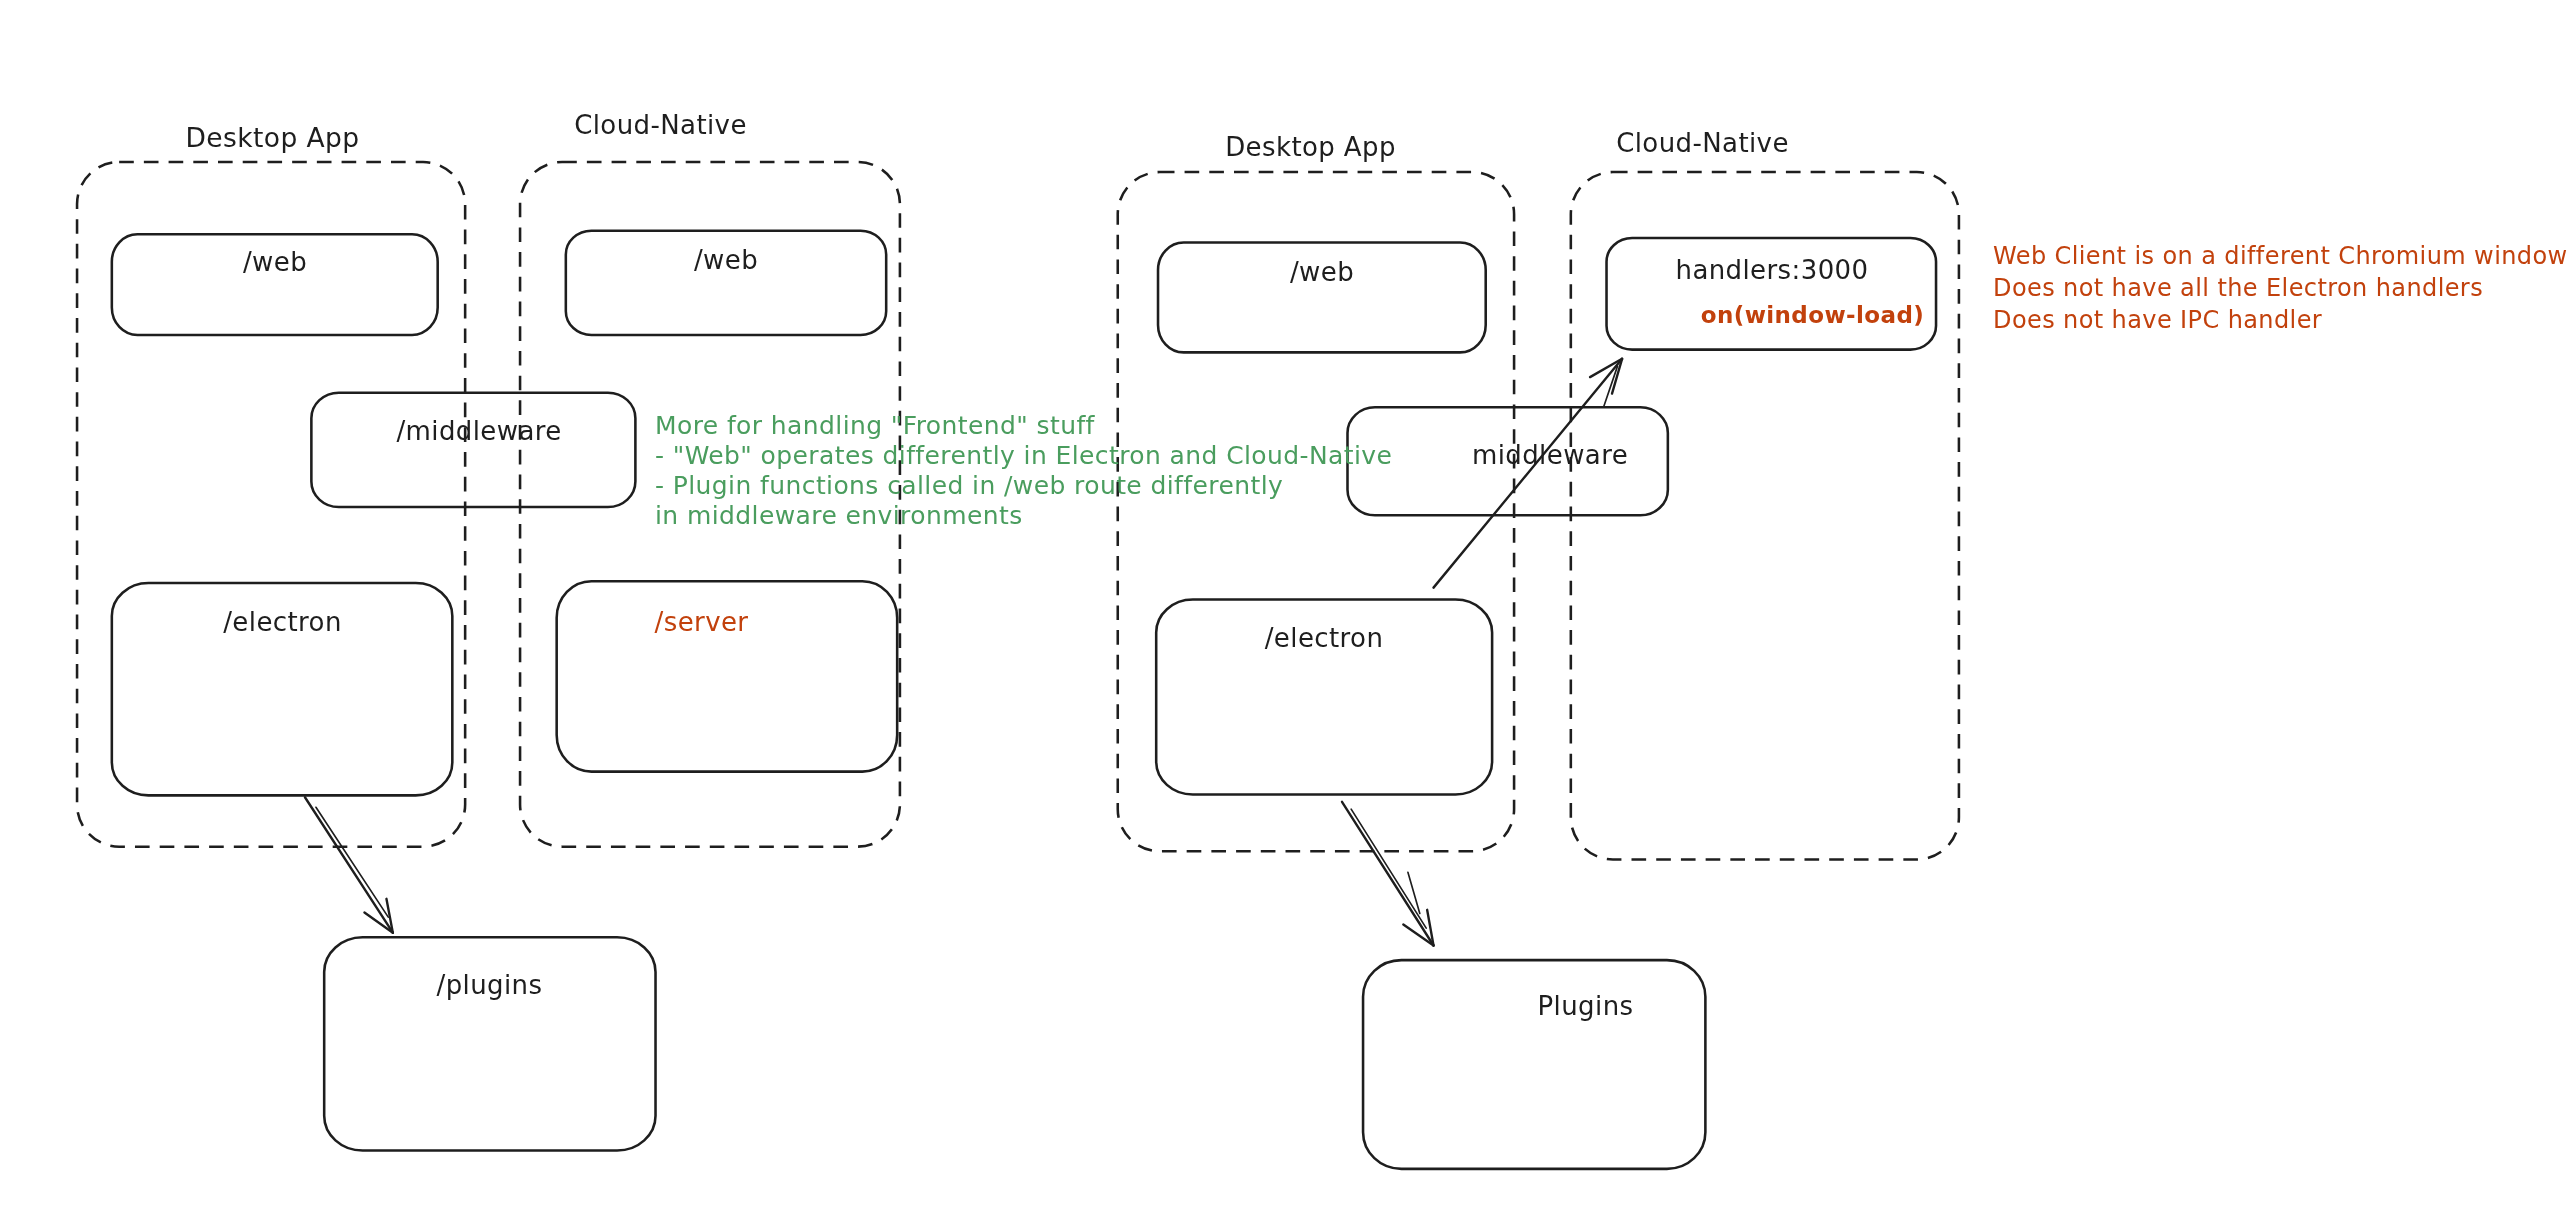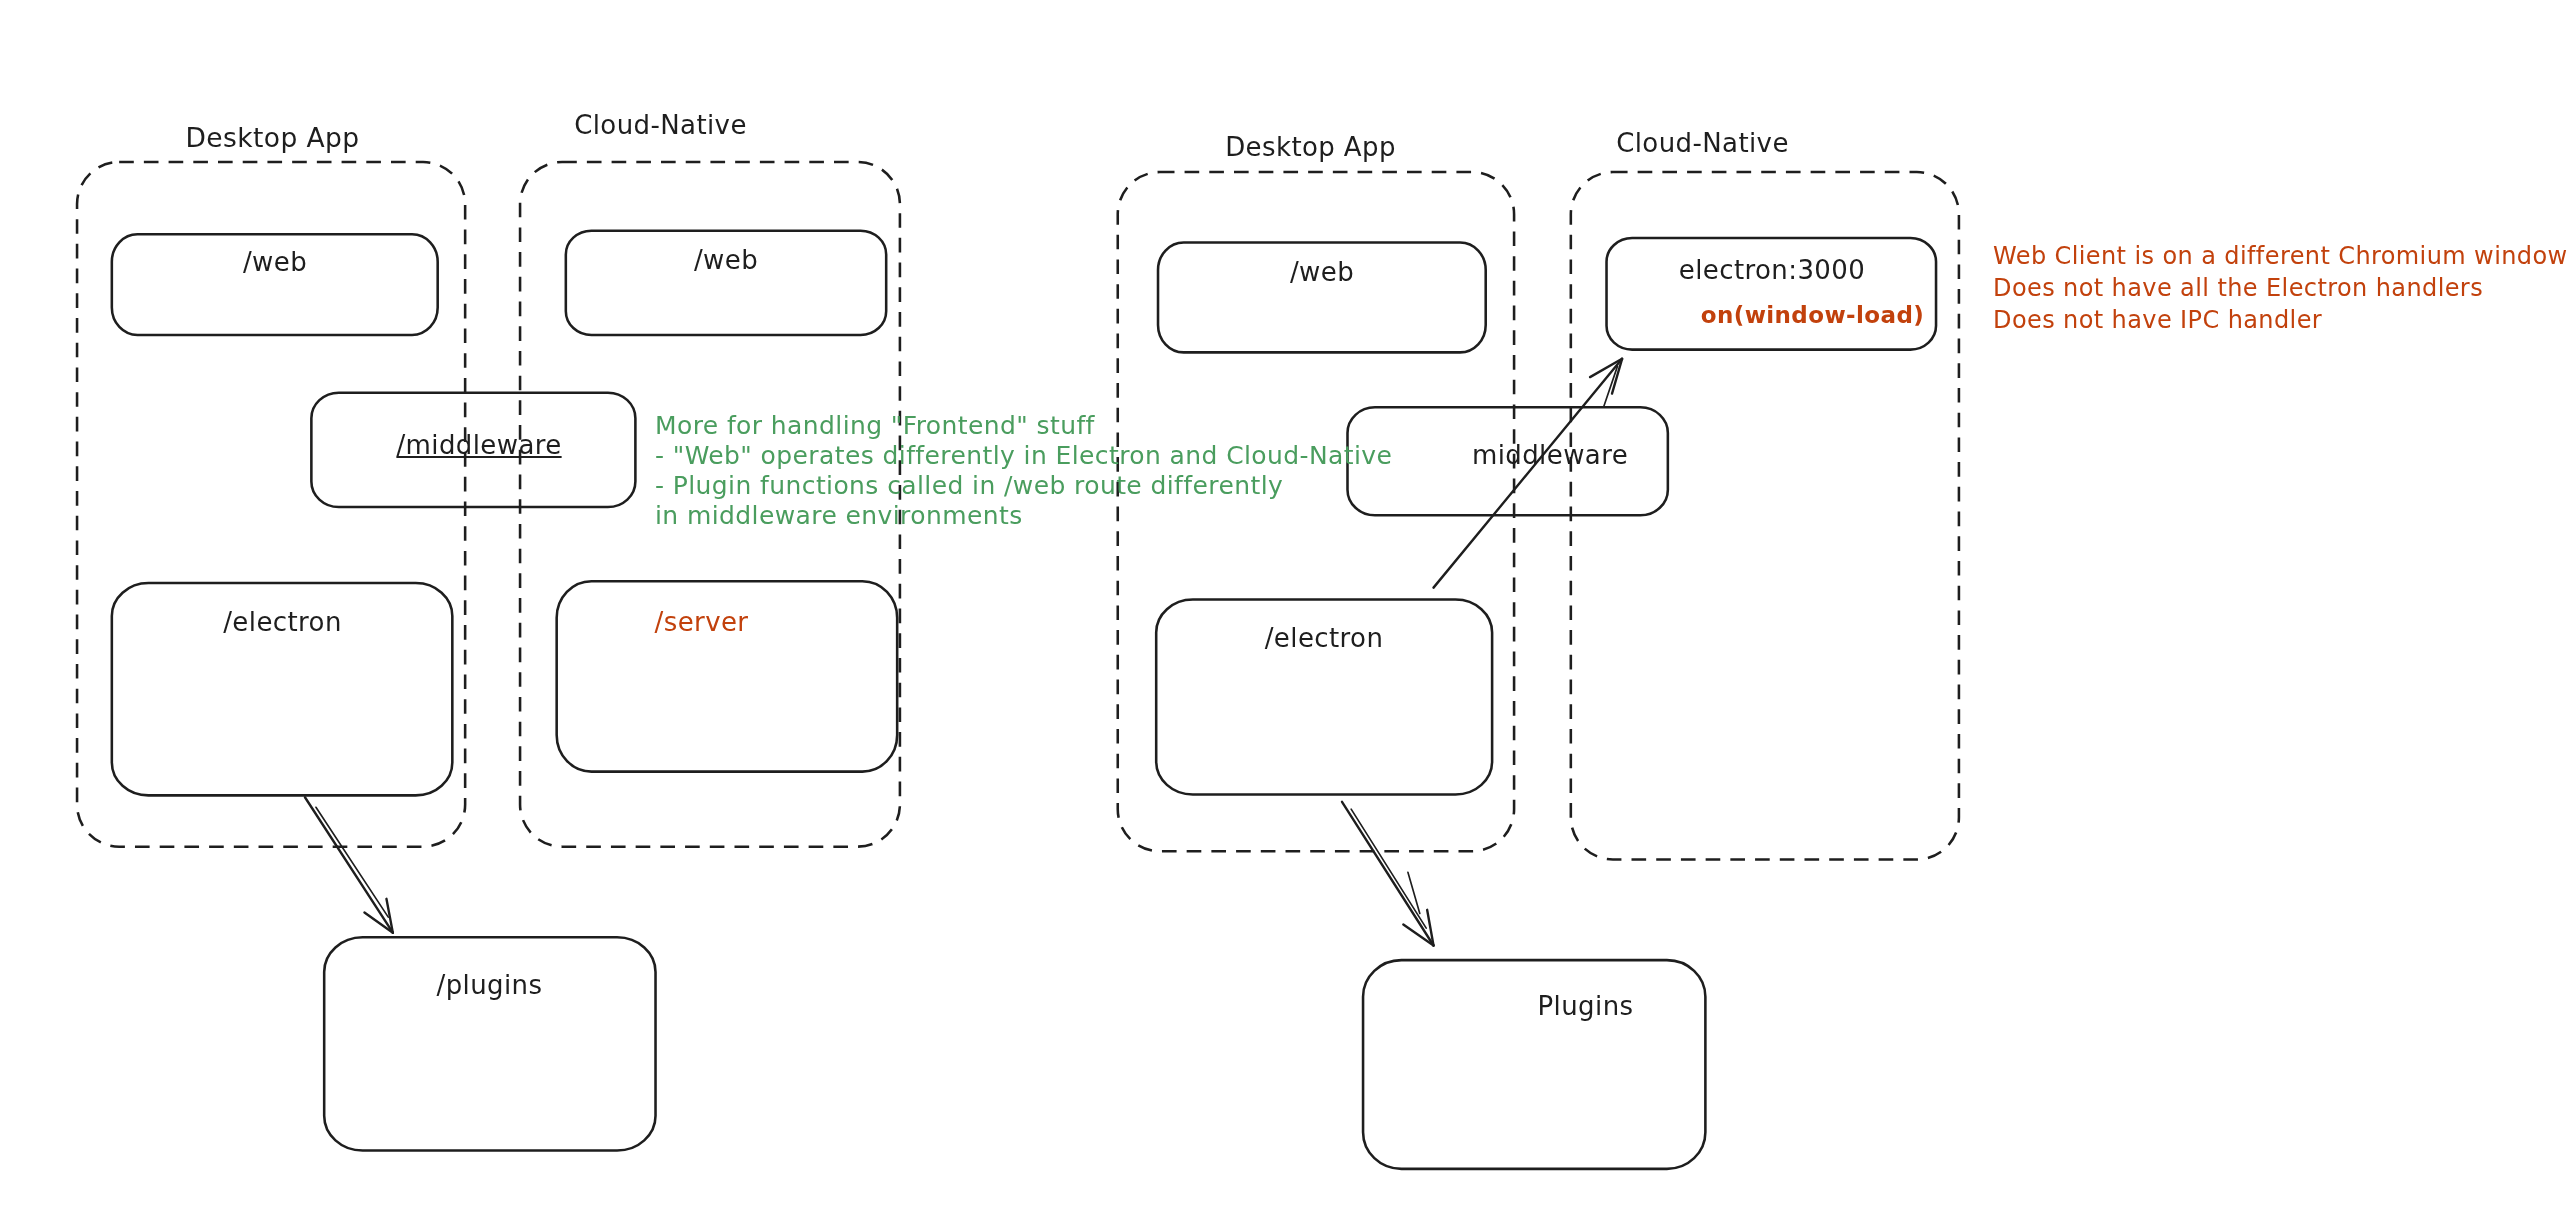--- a/index.html
+++ b/index.html
@@ -72,37 +72,37 @@
       <path class="arrow stray" d="M1476 884 L1558 1014"></path>
       <path class="arrow stray" d="M1538 953 L1551 998"></path>
     </g>
   </svg>
 
   <div class="txt zone-label center" style="left:181px;top:122px;width:183px;">Desktop App</div>
   <div class="txt zone-label center" style="left:569px;top:110px;width:183px;font-size:26px;">Cloud-Native</div>
 
   <div class="txt box-label center" style="left:112px;top:247px;width:326px;">/web</div>
   <div class="txt box-label center" style="left:566px;top:245px;width:320px;">/web</div>
-  <div class="txt box-label center" style="left:311px;top:430px;width:336px;text-decoration:underline;">/middleware</div>
+  <div class="txt box-label center" style="left:311px;top:416px;width:336px;">/middleware</div>
   <div class="txt box-label center" style="left:112px;top:607px;width:341px;">/electron</div>
   <div class="txt box-label center red" style="left:531px;top:607px;width:341px;">/server</div>
   <div class="txt box-label center" style="left:324px;top:970px;width:331px;">/plugins</div>
 
   <div class="txt note green" style="left:655px;top:411px;">
     <div>More for handling "Frontend" stuff</div>
     <div>- "Web" operates differently in Electron and Cloud-Native</div>
     <div>- Plugin functions called in /web route differently</div>
     <div>in middleware environments</div>
   </div>
 
   <div class="txt zone-label center" style="left:1219px;top:132px;width:183px;font-size:26px;">Desktop App</div>
   <div class="txt zone-label center" style="left:1611px;top:128px;width:183px;font-size:26px;">Cloud-Native</div>
 
   <div class="txt box-label center" style="left:1158px;top:257px;width:328px;">/web</div>
-  <div class="txt box-label center" style="left:1607px;top:255px;width:330px;">electron:3000</div>
+  <div class="txt box-label center" style="left:1607px;top:255px;width:330px;">handlers:3000</div>
   <div class="txt center red" style="left:1689px;top:302px;width:247px;font-size:23px;position:absolute;white-space:nowrap;letter-spacing:0.4px;font-weight:bold;">on(window-load)</div>
   <div class="txt box-label center" style="left:1348px;top:440px;width:320px;padding-left:42px;">middleware</div>
   <div class="txt box-label center" style="left:1156px;top:623px;width:336px;">/electron</div>
   <div class="txt box-label center" style="left:1425px;top:991px;width:321px;">Plugins</div>
 
   <div class="txt note-red red" style="left:1993px;top:240px;">
     <div>Web Client is on a different Chromium window</div>
     <div>Does not have all the Electron handlers</div>
     <div>Does not have IPC handler</div>
   </div>

